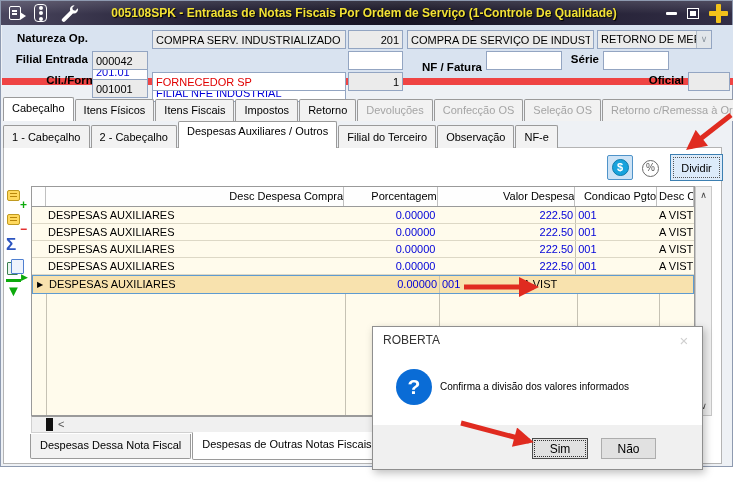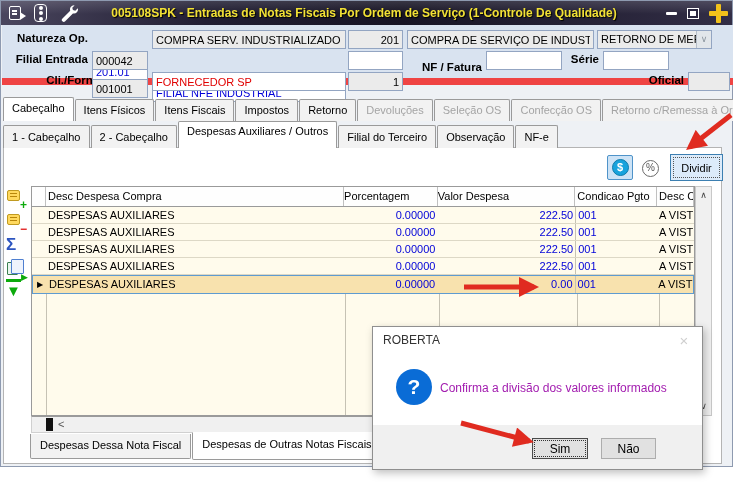--- a/index.html
+++ b/index.html
@@ -98,21 +98,21 @@
   .sigma { color:#2d55c0; font-size:17px; font-weight:bold; line-height:18px; }
   .pages { position:absolute; left:1px; top:2px; width:11px; height:13px; border:1.5px solid #3a7f4f; background:#eaf6ee; border-radius:1px; }
   .pages::before { content:""; position:absolute; left:3px; top:-4px; width:11px; height:13px; border:1.5px solid #4f7fd0; background:#eef3fc; border-radius:1px; }
   .playbadge { position:absolute; right:-2px; bottom:-2px; color:#0caa0c; font-size:9px; }
   .lastic { color:#0caa0c; font-size:15px; line-height:14px; border-top:3px solid #0caa0c; width:15px; text-align:center; }
   
   .gridbox { position:absolute; left:30px; top:185px; width:664px; height:230px;
     background:#fffbec; border:1px solid #9a9a9a; overflow:hidden; }
   .vline { position:absolute; top:0; bottom:0; width:0; border-left:1px solid #c6c2b4; }
   .ghead { position:relative; display:flex; height:20px; background:#fefefe; border-bottom:1px solid #9a9a9a; }
-  .ghead span { border-right:1px solid #c0c0c0; text-align:left; line-height:19px; white-space:nowrap; overflow:hidden; font-size:11px; }
+  .ghead span { border-right:1px solid #c0c0c0; text-align:right; line-height:19px; white-space:nowrap; overflow:hidden; font-size:11px; }
   .grow { position:relative; display:flex; height:17px; background:#fffbec; border-bottom:1px solid #ddd8c6; }
   .grow span { line-height:16px; white-space:nowrap; overflow:hidden; font-size:11px; }
   .grow.selected { height:19px; background:#f8e2ae; border:1px solid #5f9bd0; }
   .c0 { width:14px; text-align:center; }
   .c1 { width:299px; padding-left:2px; }
   .c2 { width:94px; }
   .c3 { width:138px; }
   .c4 { width:82px; padding-left:2px; }
   .c5 { width:37px; padding-left:2px; }
   .grow .c2, .grow .c3 { text-align:right; padding-right:3px; color:#0000d8; }
@@ -132,21 +132,21 @@
     border-bottom-left-radius:2px; border-bottom-right-radius:2px; }
   .btab.active { background:#fff; height:28px; margin-top:-2px; border-top:1px solid #fff; }
   .btab.disabled { color:#a4a4a4; }
   
   .dialog { position:absolute; left:372px; top:326px; width:331px; height:144px; background:#fff;
     border:1px solid #8f8f8f; box-shadow:2px 3px 8px rgba(0,0,0,.25); z-index:500; }
   .dlg-title { position:absolute; left:10px; top:6px; font-size:12px; color:#333;text-align:center; }
   .dlg-close { position:absolute; right:8px; top:4px; width:20px; height:20px; color:#cfcfcf; font-size:15px; text-align:center; line-height:20px; }
   .dlg-icon { position:absolute; left:23px; top:42px; width:36px; height:36px; border-radius:50%; background:#0a6cd6;
     color:#fff; font-size:21px; font-weight:bold; text-align:center; line-height:35px; }
-  .dlg-msg { position:absolute; left:67px; top:54px; font-size:12px; color:#a21caf; white-space:nowrap; }
+  .dlg-msg { position:absolute; left:67px; top:54px; font-size:10px; color:#000000; white-space:nowrap; }
   .dlg-strip { position:absolute; left:0; right:0; bottom:0; height:44px; background:#f0f0f0; }
   .dlg-btn { position:absolute; top:111px; height:21px; background:#e1e1e1; border:1px solid #adadad;
     font-family:"Liberation Sans",sans-serif; font-size:12px; text-align:center; }
   .dlg-yes { left:159px; width:56px; border:1px solid #4a4a4a; outline:1px dotted #333; outline-offset:-3px; }
   .dlg-no { left:228px; width:55px; }
   
   .overlay { position:absolute; left:0; top:0; width:733px; height:483px; z-index:900; pointer-events:none; }
 </style>
 </head>
 <body>
@@ -201,22 +201,22 @@
     <input class="fin ro" style="left: 686px; top: 47px; width: 42px;" readonly="" value="">
   </div>
 
   <div class="tabrow1">
     <div class="tab active"><span>Cabeçalho</span></div>
       <div class="tab"><span>Itens Físicos</span></div>
       <div class="tab"><span>Itens Fiscais</span></div>
       <div class="tab"><span>Impostos</span></div>
       <div class="tab"><span>Retorno</span></div>
       <div class="tab disabled"><span>Devoluções</span></div>
+      <div class="tab disabled"><span>Confecção OS</span></div>
       <div class="tab disabled"><span>Seleção OS</span></div>
-      <div class="tab disabled"><span>Confecção OS</span></div>
       <div class="tab disabled"><span>Retorno c/Remessa à Ordem</span></div>
   </div>
 
   <div class="tabrow2">
     <div class="tab"><span>1 - Cabeçalho</span></div>
       <div class="tab"><span>2 - Cabeçalho</span></div>
       <div class="tab active"><span>Despesas Auxiliares / Outros</span></div>
       <div class="tab"><span>Filial do Terceiro</span></div>
       <div class="tab"><span>Observação</span></div>
       <div class="tab"><span>NF-e</span></div>
@@ -294,21 +294,20 @@
         <span class="c1">DESPESAS AUXILIARES</span>
         <span class="c2">0.00000</span>
         <span class="c3">222.50</span>
         <span class="c4">001</span>
         <span class="c5">A VIST</span>
       </div>
       <div class="grow selected">
         <span class="c0">▶</span>
         <span class="c1">DESPESAS AUXILIARES</span>
         <span class="c2">0.00000</span>
-        <span class="c3">0.00</span>
         <span class="c4">001</span>
         <span class="c5">A VIST</span>
       </div>
   </div>
 
   <div class="vscroll">
     <span class="sa up">∧</span>
     <span class="sa dn">∨</span>
   </div>
   <div class="hscroll">

